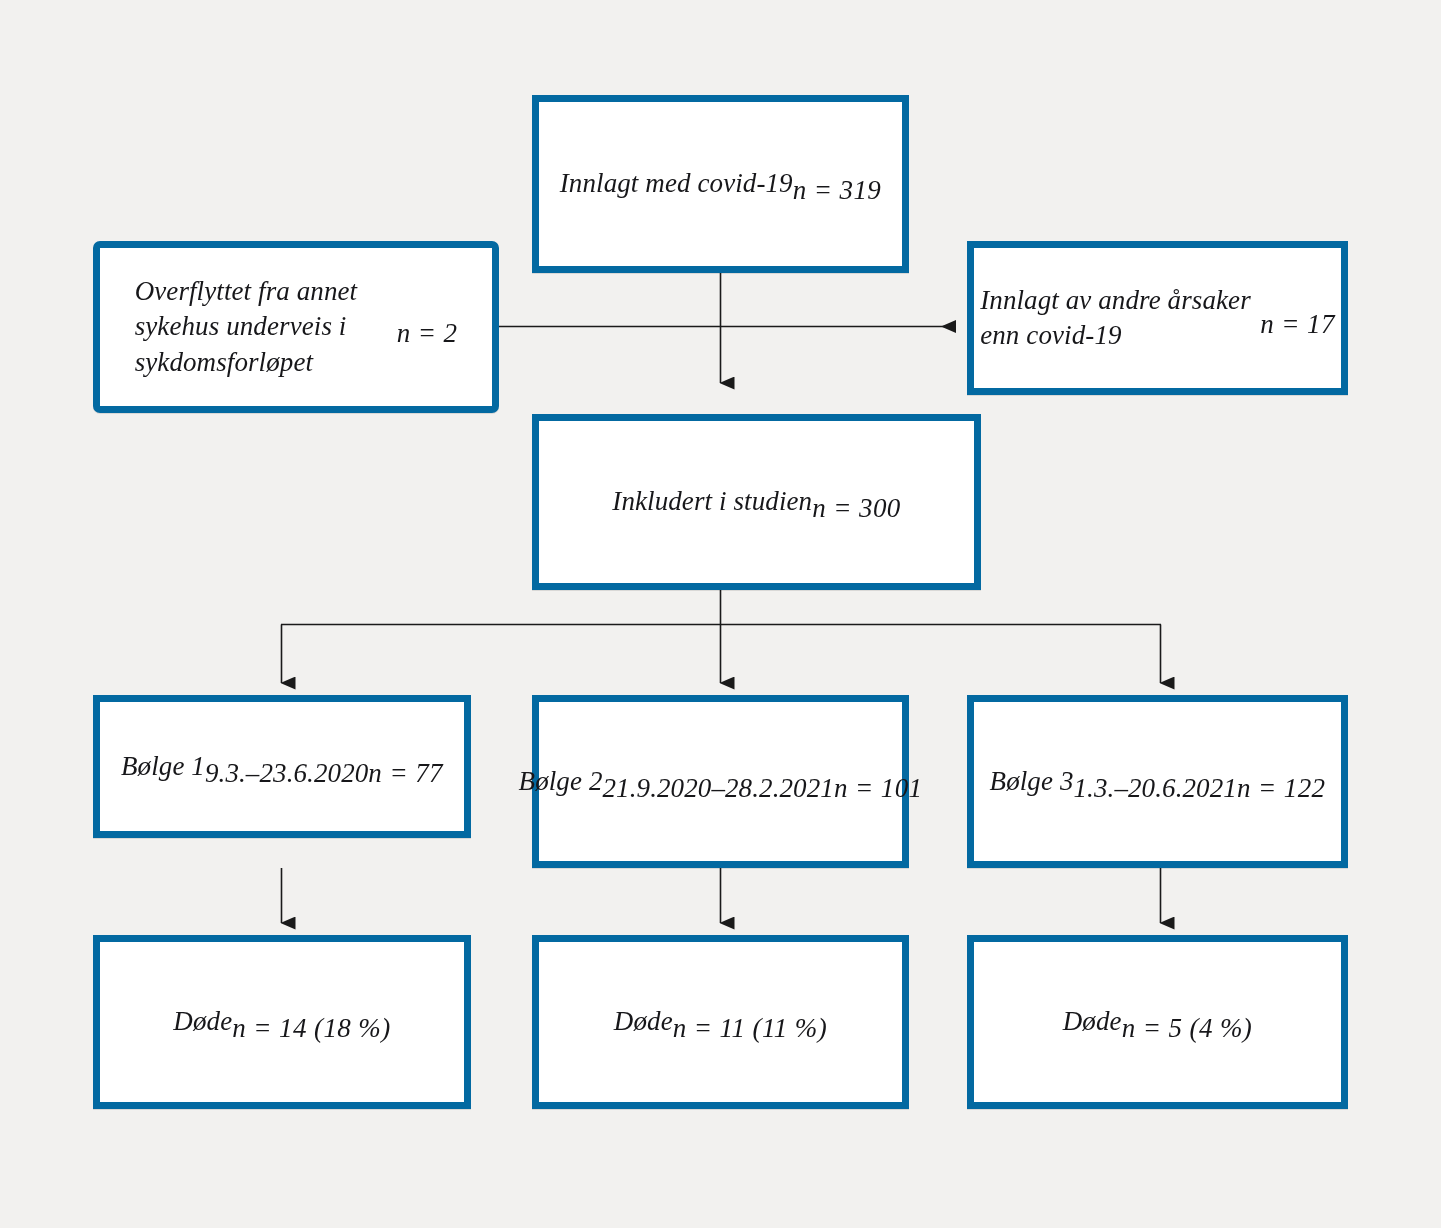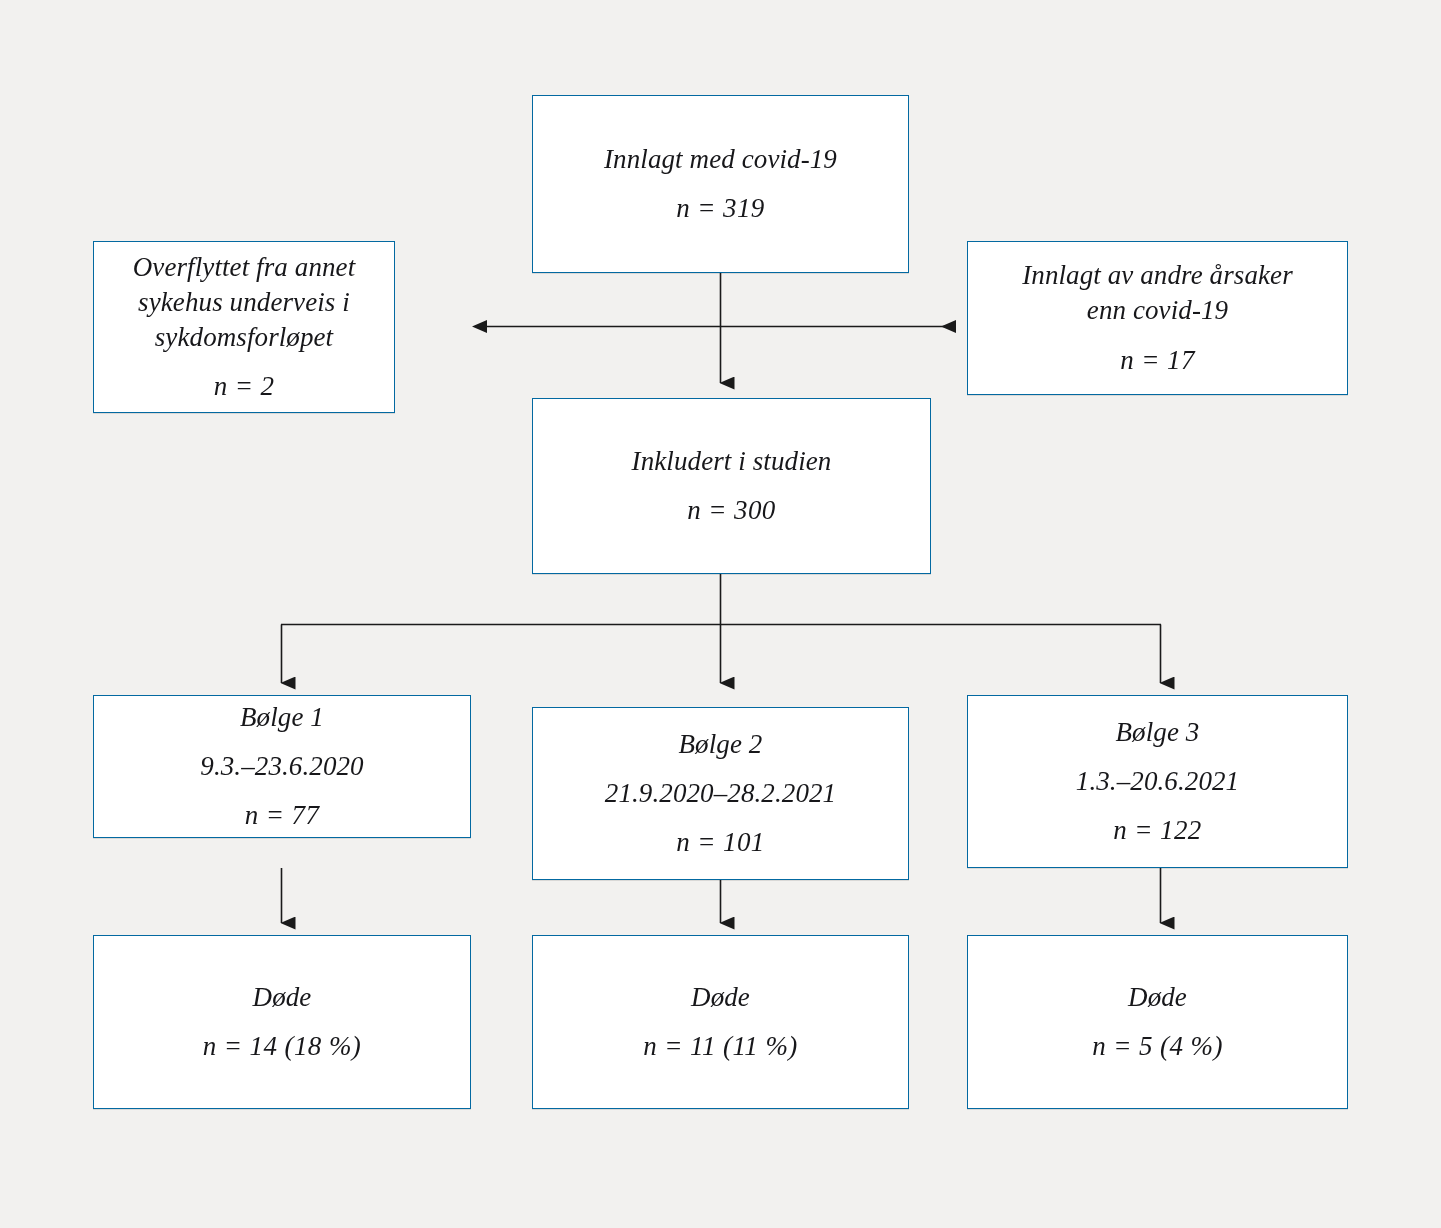--- a/index.html
+++ b/index.html
@@ -21,50 +21,49 @@
     position: absolute;
     left: 0;
     top: 0;
     width: 1441px;
     height: 1228px;
     pointer-events: none;
   }
   .node-box {
     position: absolute;
     background: #ffffff;
-    border: 1px solid #0369a1;
+    border: 7px solid #0369a1;
     box-sizing: border-box;
     display: flex;
-    flex-direction: column;
+    flex-direction: row;
     align-items: center;
     justify-content: center;
-    text-align: center;
     box-shadow: 0 1px 0 rgba(0,0,0,0.10);
   }
   .node-line {
     font-style: italic;
     font-size: 27px;
     line-height: 1.30;
     color: #17171a;
     white-space: nowrap;
     letter-spacing: 0.1px;
   }
   .node-line.wrapped {
     white-space: normal;
   }
   .node-line.stat {
     letter-spacing: 0.4px;
   }
   
   #box-admitted       { left: 532px;  top: 95px;   width: 377px; height: 178px; }
-  #box-transferred    { left: 93px;   top: 241px;  width: 302px; height: 172px; }
+  #box-transferred    { left: 93px;   top: 241px;  width: 406px; height: 172px; border-radius: 7px; }
   #box-other-causes   { left: 967px;  top: 241px;  width: 381px; height: 154px; }
-  #box-included       { left: 532px;  top: 398px;  width: 399px; height: 176px; }
+  #box-included       { left: 532px;  top: 414px;  width: 449px; height: 176px; }
   #box-wave-1         { left: 93px;   top: 695px;  width: 378px; height: 143px; }
-  #box-wave-2         { left: 532px;  top: 695px;  width: 377px; height: 173px; margin-top: 12px; }
+  #box-wave-2         { left: 532px;  top: 695px;  width: 377px; height: 173px; }
   #box-wave-3         { left: 967px;  top: 695px;  width: 381px; height: 173px; }
   #box-deaths-1       { left: 93px;   top: 935px;  width: 378px; height: 174px; }
   #box-deaths-2       { left: 532px;  top: 935px;  width: 377px; height: 174px; }
   #box-deaths-3       { left: 967px;  top: 935px;  width: 381px; height: 174px; }
 
   #box-transferred .node-line.wrapped { max-width: 262px; }
   #box-other-causes .node-line.wrapped { max-width: 280px; }
   .node-line.gap-top { margin-top: 14px; }
 </style>
 </head>

